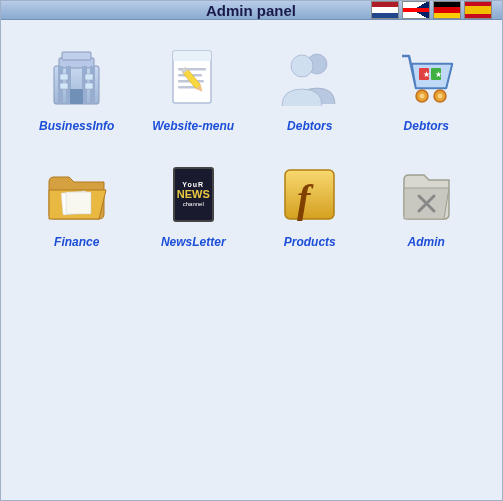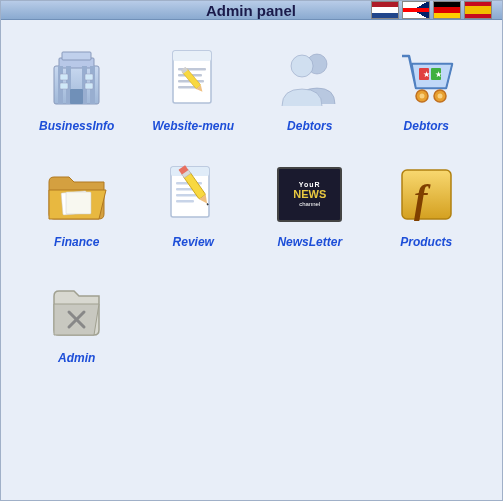--- a/index.html
+++ b/index.html
@@ -95,21 +95,21 @@
       text-align: center;
       font-weight: bold;
       font-style: italic;
     }
 
     
     .icon-svg { width: 65px; height: 65px; }
 
     
     .newsletter-icon {
-      width: 65px;
+      width: 41px;
       height: 55px;
       background: #1a1a2e;
       border: 2px solid #444;
       border-radius: 3px;
       display: flex;
       flex-direction: column;
       align-items: center;
       justify-content: center;
       padding: 4px;
     }
@@ -243,42 +243,20 @@
 
             <path d="M5 28 L62 28 L55 57 L5 57 Z" fill="#e8b840" stroke="#b07820" stroke-width="1"></path>
 
             <rect x="18" y="30" width="25" height="22" rx="1" fill="white" stroke="#ccc" stroke-width="0.5" transform="rotate(-5,30,41)"></rect>
             <rect x="22" y="30" width="25" height="22" rx="1" fill="#f8f8f0" stroke="#ccc" stroke-width="0.5"></rect>
           </svg>
         </div>
         <span class="item-label">Finance</span>
       </div>
 
-      <div class="grid-item">
-        <div class="icon-box">
-          <svg class="icon-svg" viewBox="0 0 65 65">
-            <rect x="10" y="5" width="38" height="50" rx="2" fill="white" stroke="#b0c0d8" stroke-width="1.5"></rect>
-            <rect x="10" y="5" width="38" height="9" rx="2" fill="#e0ecf8"></rect>
-
-            <rect x="15" y="20" width="26" height="2.5" rx="1" fill="#c8d4e8"></rect>
-            <rect x="15" y="26" width="22" height="2.5" rx="1" fill="#c8d4e8"></rect>
-            <rect x="15" y="32" width="24" height="2.5" rx="1" fill="#c8d4e8"></rect>
-            <rect x="15" y="38" width="18" height="2.5" rx="1" fill="#c8d4e8"></rect>
-
-            <g transform="translate(38,30) rotate(-35)">
-              <rect x="-4" y="-22" width="8" height="28" rx="1.5" fill="#f8d840" stroke="#c8a010" stroke-width="0.8"></rect>
-              <polygon points="-4,6 4,6 0,14" fill="#f0c080"></polygon>
-              <line x1="0" y1="14" x2="0" y2="16" stroke="#333" stroke-width="1.5"></line>
-              <rect x="-4" y="-25" width="8" height="5" fill="#d8d8d8" stroke="#aaa" stroke-width="0.5"></rect>
-              <rect x="-4" y="-30" width="8" height="6" rx="0.5" fill="#e87060"></rect>
-            </g>
-          </svg>
-        </div>
-        <span class="item-label">Review</span>
-      </div>
 
 
       <div class="grid-item">
         <div class="icon-box">
           <div class="newsletter-icon">
             <div class="newsletter-your">YouR</div>
             <div class="newsletter-news">NEWS</div>
             <div class="newsletter-channel">channel</div>
           </div>
         </div>

